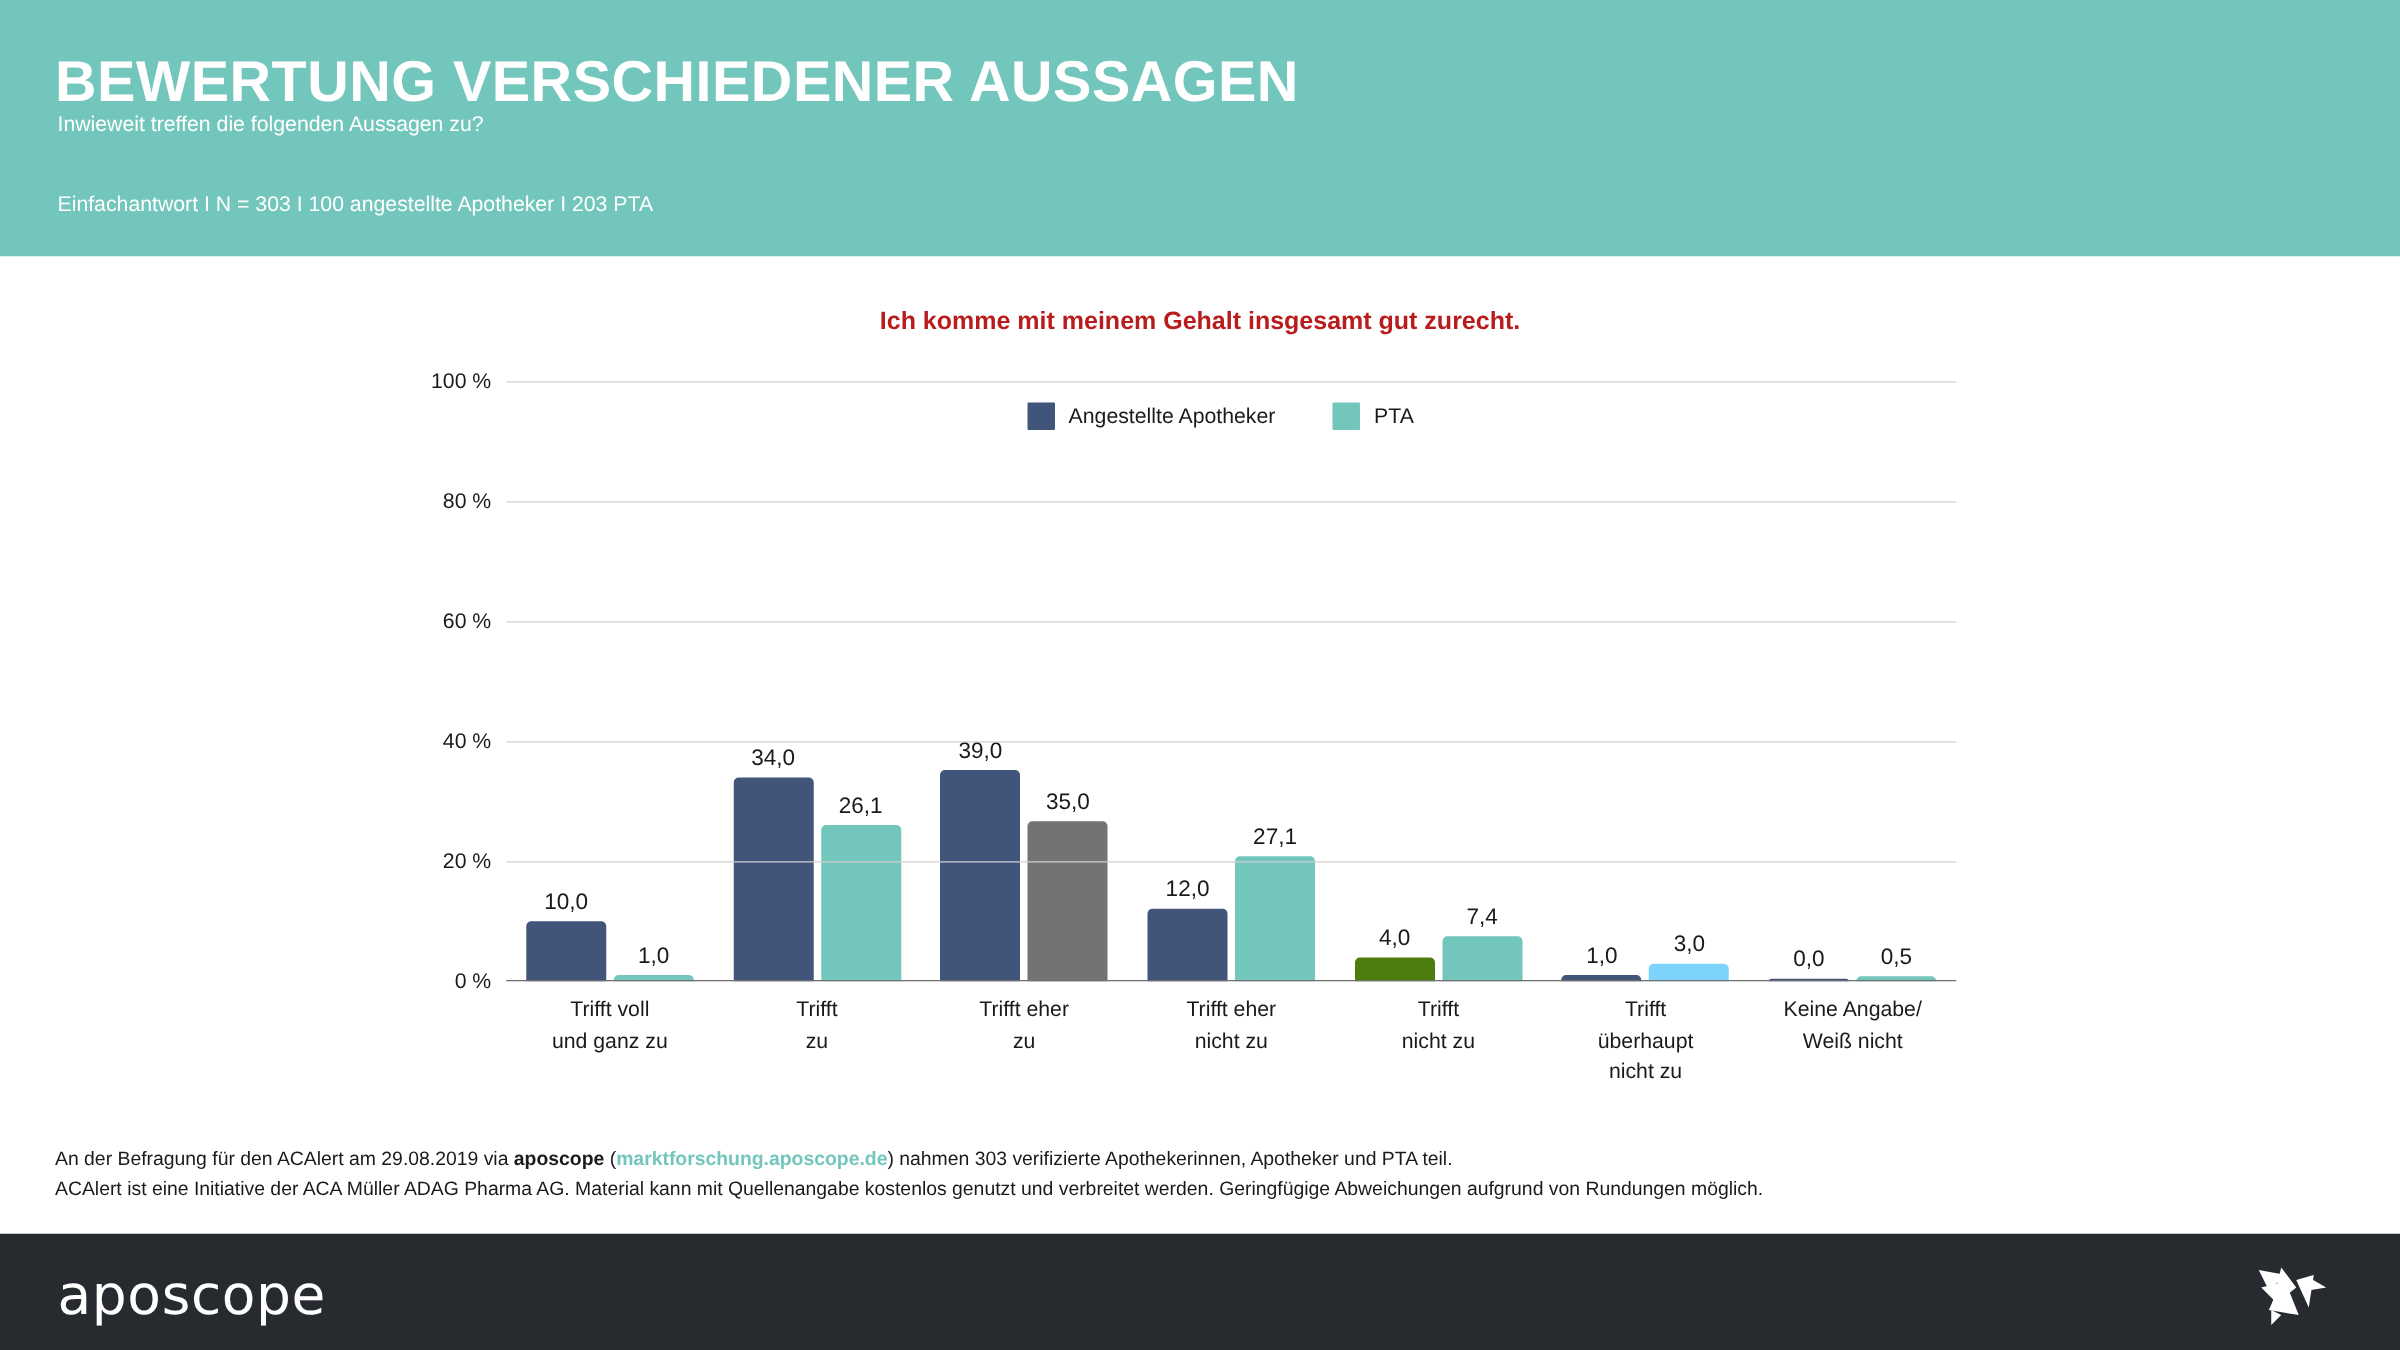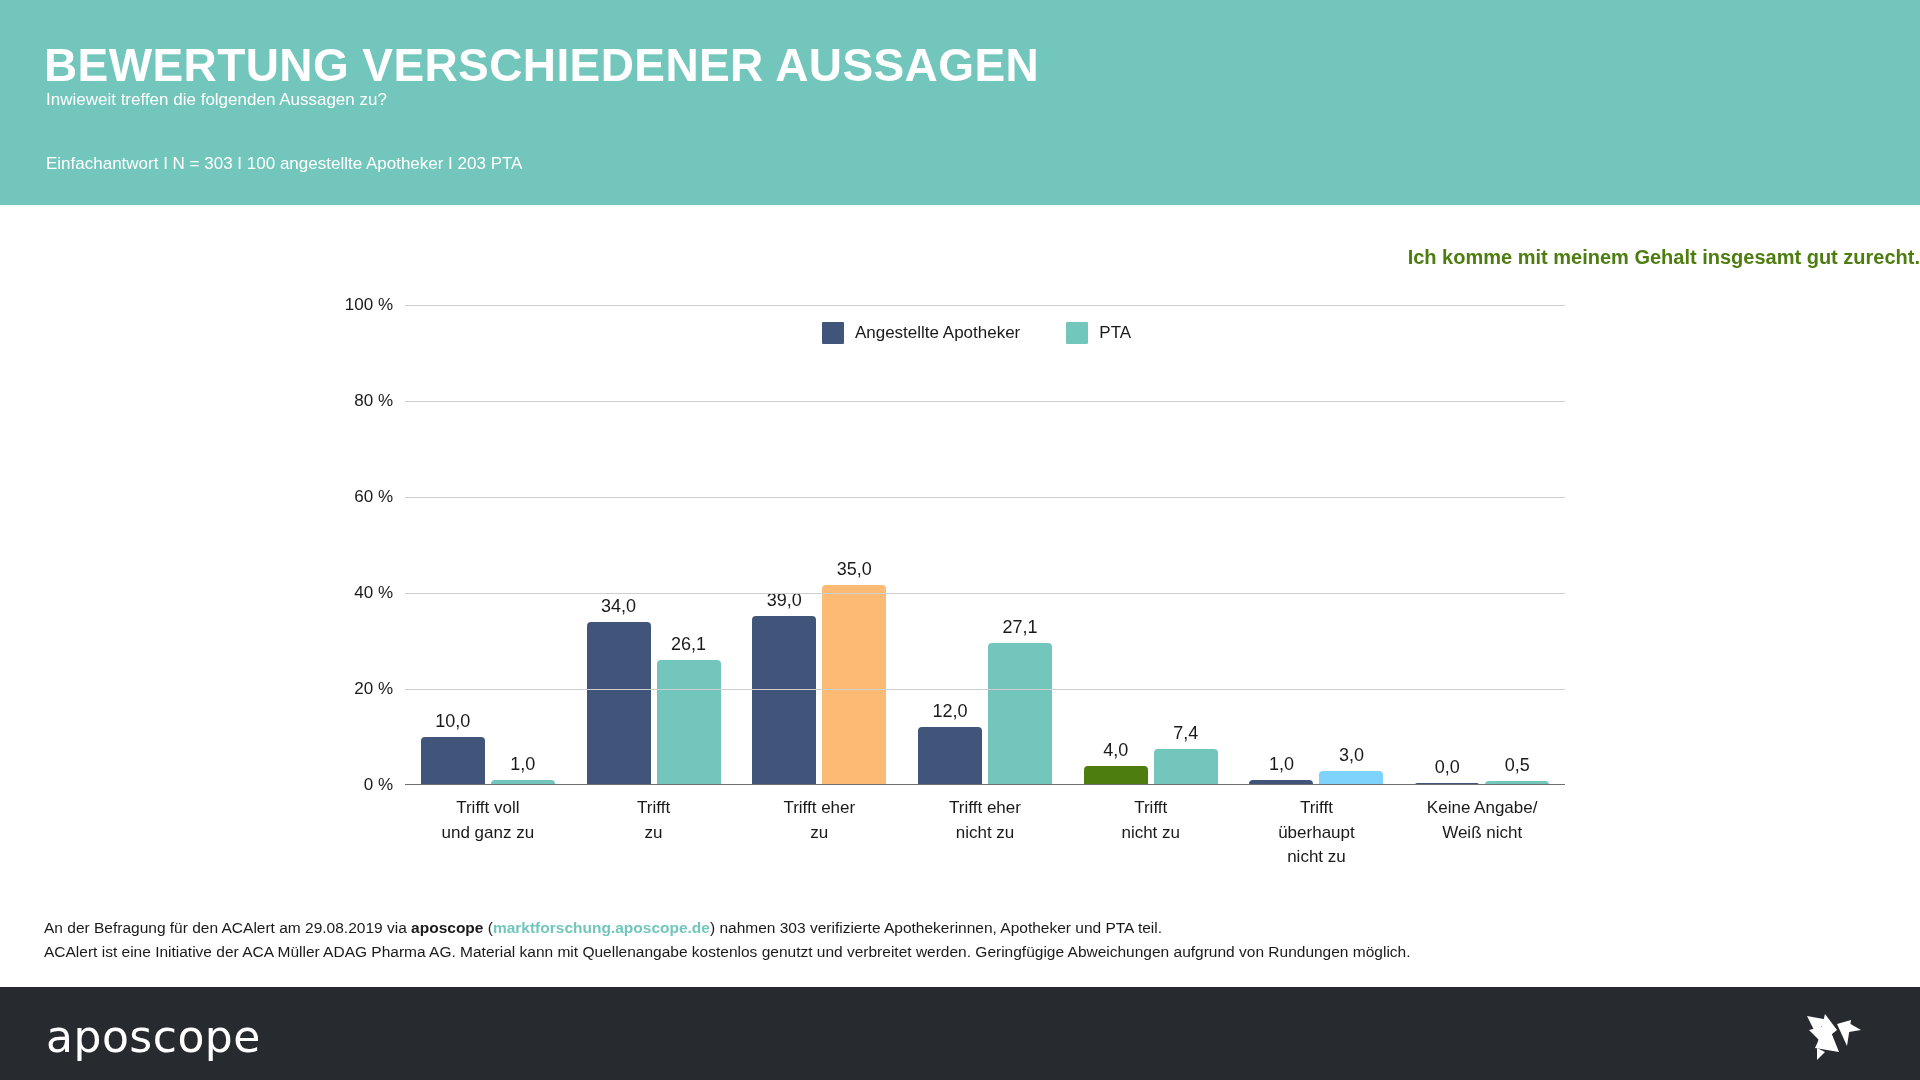--- a/index.html
+++ b/index.html
@@ -27,22 +27,22 @@
     font-size: 17px; color: #ffffff; font-weight: 400;
   }
   .header-meta {
     position: absolute; left: 46px; top: 154px;
     font-size: 17px; color: #ffffff; font-weight: 400;
   }
 
   
   .chart-title {
     position: absolute; left: 0; top: 246px; width: 1920px;
-    text-align: right;
-    font-size: 20px; font-weight: bold; color: #4d7c0f;
+    text-align: center;
+    font-size: 20px; font-weight: bold; color: #b91c1c;
   }
 
   .plot-wrap {
     position: absolute;
     left: 405px; top: 305px;
     width: 1160px; height: 480px;
   }
   .gridline {
     position: absolute; left: 0; width: 1160px; height: 1px;
     background: #cfcfcf;
@@ -165,29 +165,29 @@
             <span class="vlabel">34,0</span>
           </div>
           <div class="bar s1" style="height: 125.28px; background: rgb(115, 198, 188);">
             <span class="vlabel">26,1</span>
           </div>
         </div>
         <div class="group">
           <div class="bar s0" style="height: 169px; background: rgb(65, 84, 121);">
             <span class="vlabel">39,0</span>
           </div>
-          <div class="bar s1" style="height: 200px; background: #fdba74;">
+          <div class="bar s1" style="height: 128px; background: #737373;">
             <span class="vlabel">35,0</span>
           </div>
         </div>
         <div class="group">
           <div class="bar s0" style="height: 57.6px; background: rgb(65, 84, 121);">
             <span class="vlabel">12,0</span>
           </div>
-          <div class="bar s1" style="height: 142px; background: rgb(115, 198, 188);">
+          <div class="bar s1" style="height: 100px; background: rgb(115, 198, 188);">
             <span class="vlabel">27,1</span>
           </div>
         </div>
         <div class="group">
           <div class="bar s0" style="height: 19.2px; background: #4d7c0f; text-decoration: underline;">
             <span class="vlabel">4,0</span>
           </div>
           <div class="bar s1" style="height: 35.52px; background: rgb(115, 198, 188);">
             <span class="vlabel">7,4</span>
           </div>

